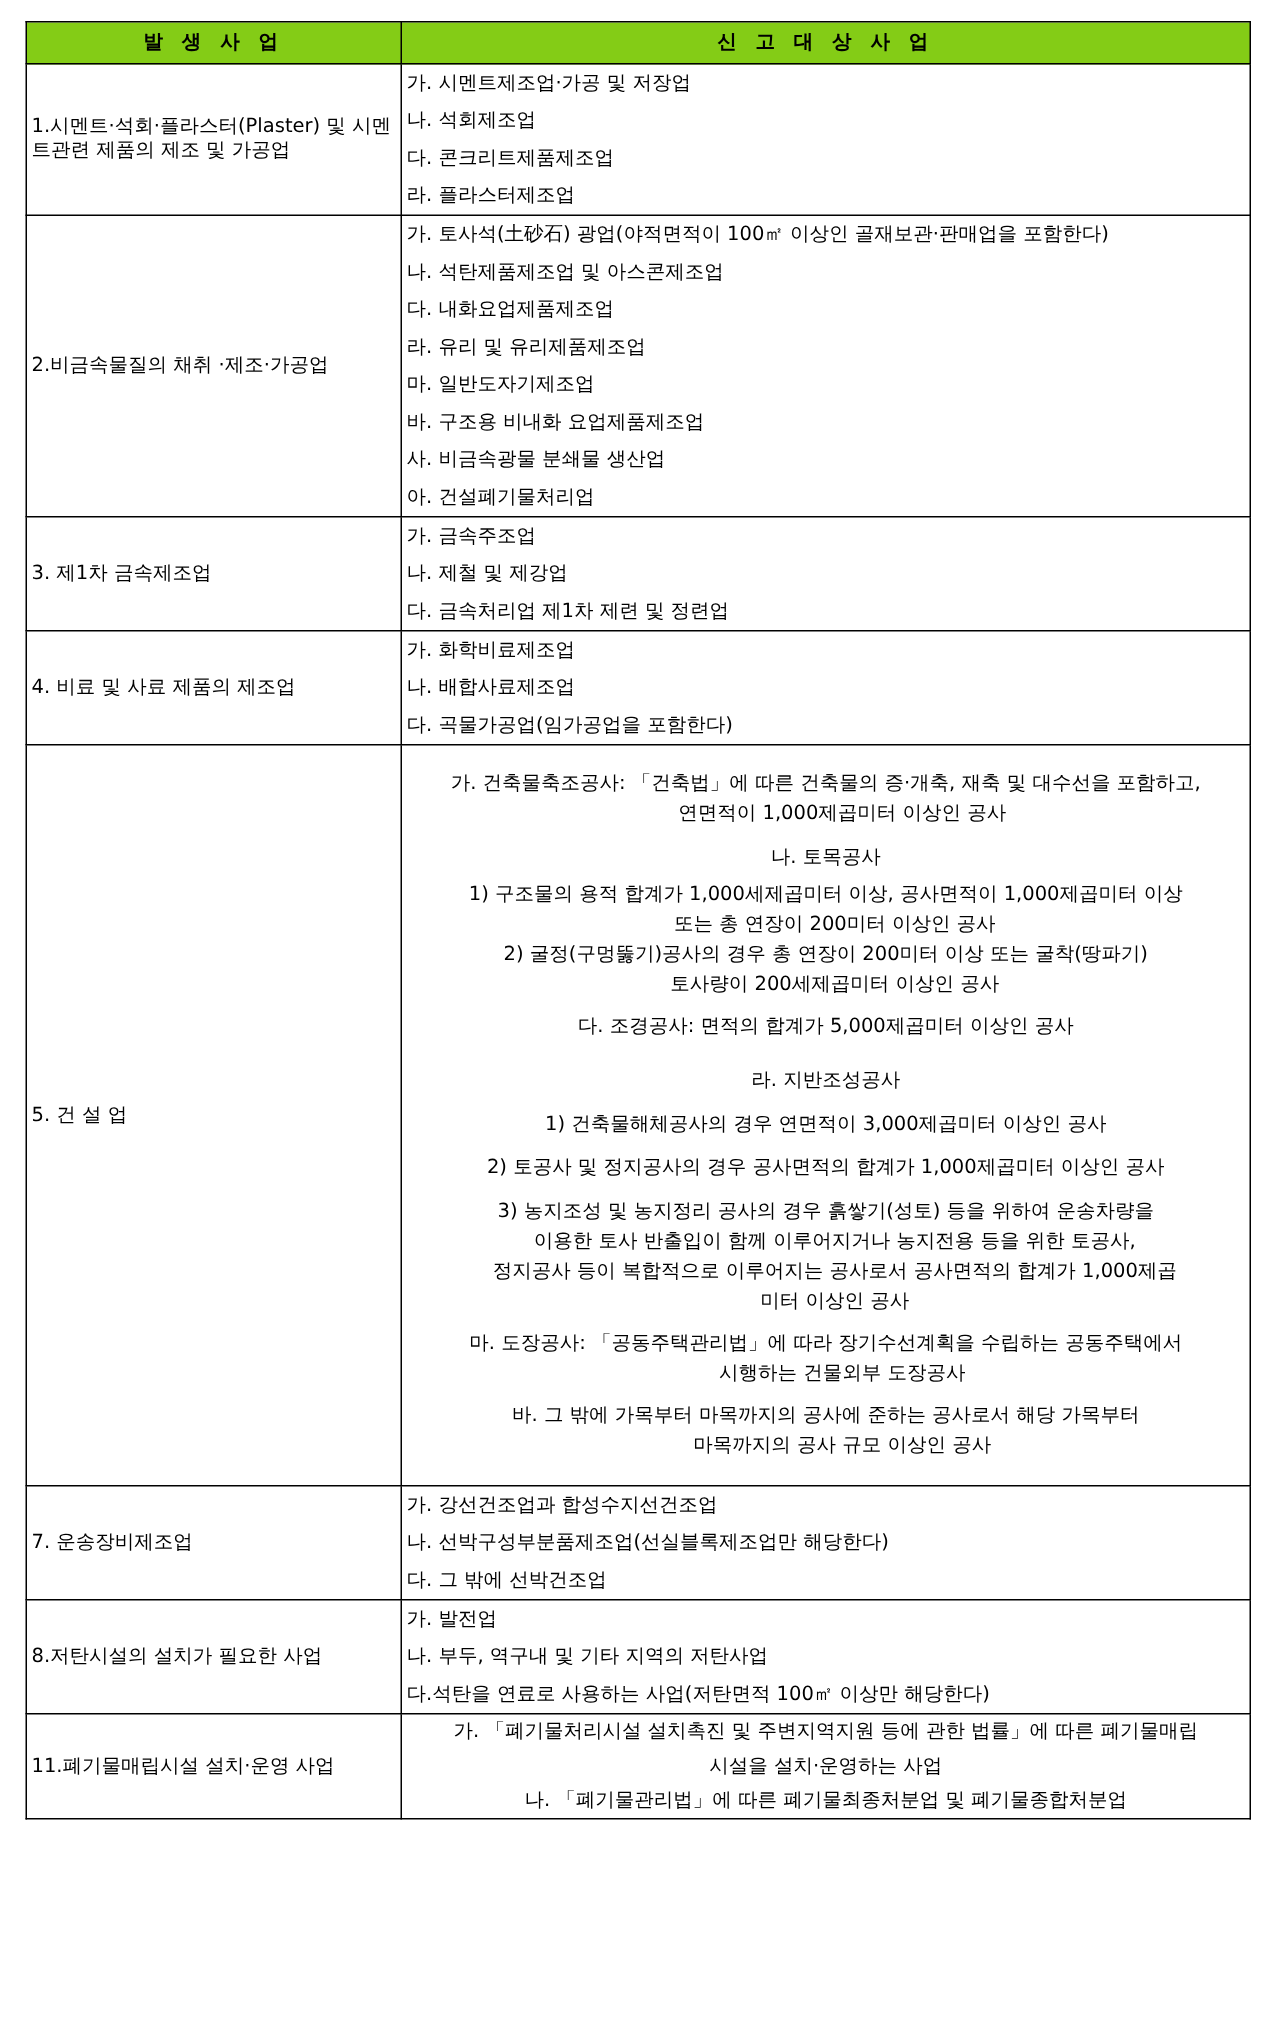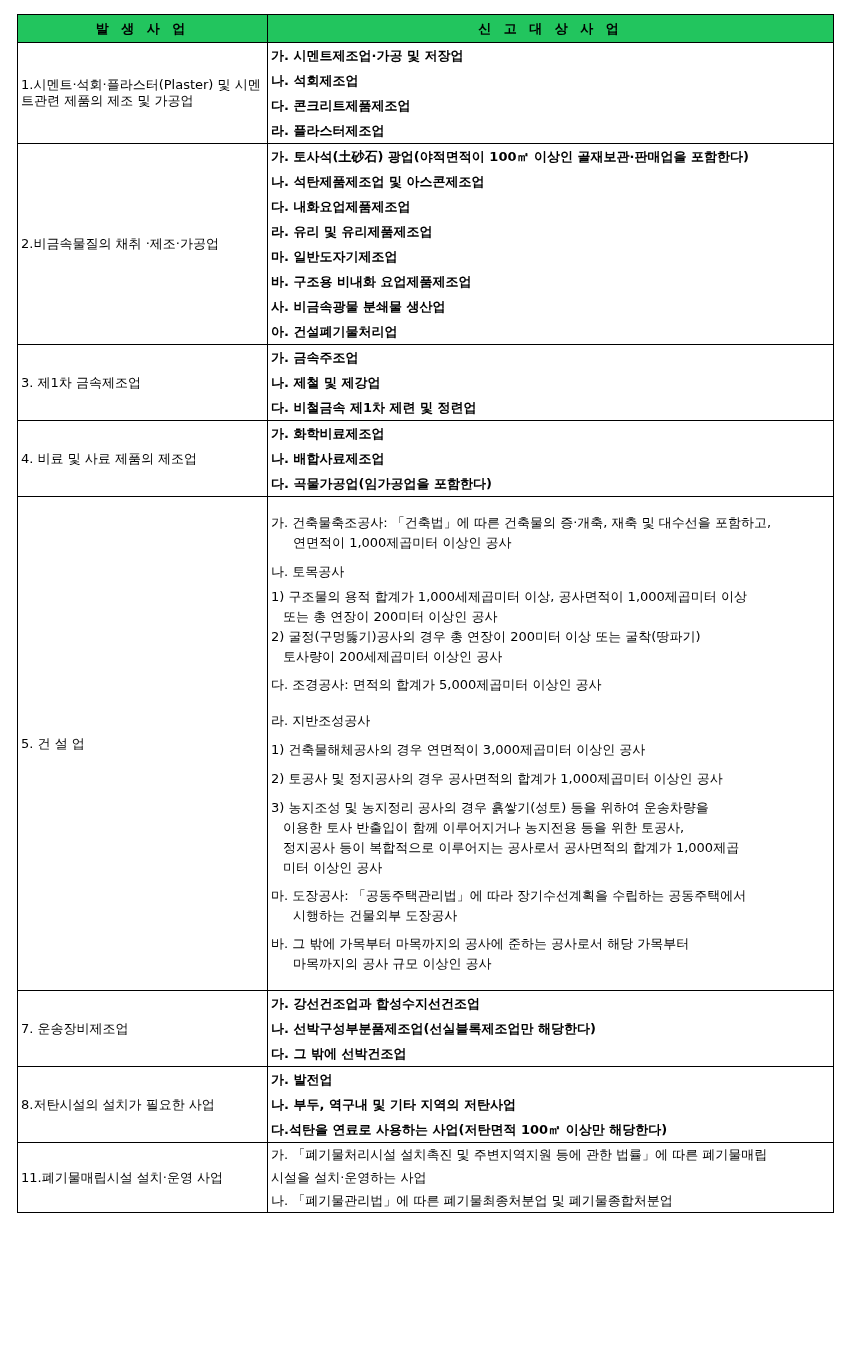--- a/index.html
+++ b/index.html
@@ -1,23 +1,23 @@
 <!DOCTYPE html>
 <html><head>
 <meta charset="utf-8">
 <style>
   html, body { margin:0; padding:0; background:#ffffff; }
   body { width:846px; height:1358px; position:relative; font-family:"DejaVu Sans","Liberation Sans",sans-serif; color:#000; }
   table.main { position:absolute; left:17px; top:14px; width:817px; border-collapse:collapse; table-layout:fixed; }
   table.main td, table.main th { border:1.5px solid #000; padding:0 3px; vertical-align:middle; font-size:13px; line-height:16px; }
-  th { background:#22c55e; font-weight:bold; height:27px; letter-spacing:4px; text-align:center; font-size:14px; }
+  th { background:#84cc16; font-weight:bold; height:27px; letter-spacing:4px; text-align:center; font-size:14px; }
   col.c1 { width:250px; }
   td.cat { text-align:left; white-space:normal; }
-  .line { display:block; height:25px; line-height:25px; white-space:nowrap;font-weight:bold; }
-  .wrapline { display:block; white-space:nowrap; line-height:20px; }
+  .line { display:block; height:25px; line-height:25px; white-space:nowrap; }
+  .wrapline { display:block; white-space:nowrap; line-height:20px;text-align:center; }
   .ind { padding-left:22px; }
   .ind2 { padding-left:12px; }
   .gap { display:block; height:8px; }
 </style>
 </head>
 <body>
 
 <table class="main">
   <colgroup>
       <col class="c1">
@@ -53,21 +53,21 @@
         <span class="line">사. 비금속광물 분쇄물 생산업</span>
         <span class="line">아. 건설폐기물처리업</span>
       </td>
     </tr>
 
     <tr style="height:75px">
       <td class="cat">3. 제1차 금속제조업</td>
       <td>
         <span class="line">가. 금속주조업</span>
         <span class="line">나. 제철 및 제강업</span>
-        <span class="line">다. 비철금속 제1차 제련 및 정련업</span>
+        <span class="line">다. 금속처리업 제1차 제련 및 정련업</span>
       </td>
     </tr>
 
     <tr style="height:74px">
       <td class="cat">4. 비료 및 사료 제품의 제조업</td>
       <td>
         <span class="line">가. 화학비료제조업</span>
         <span class="line">나. 배합사료제조업</span>
         <span class="line">다. 곡물가공업(임가공업을 포함한다)</span>
       </td>

